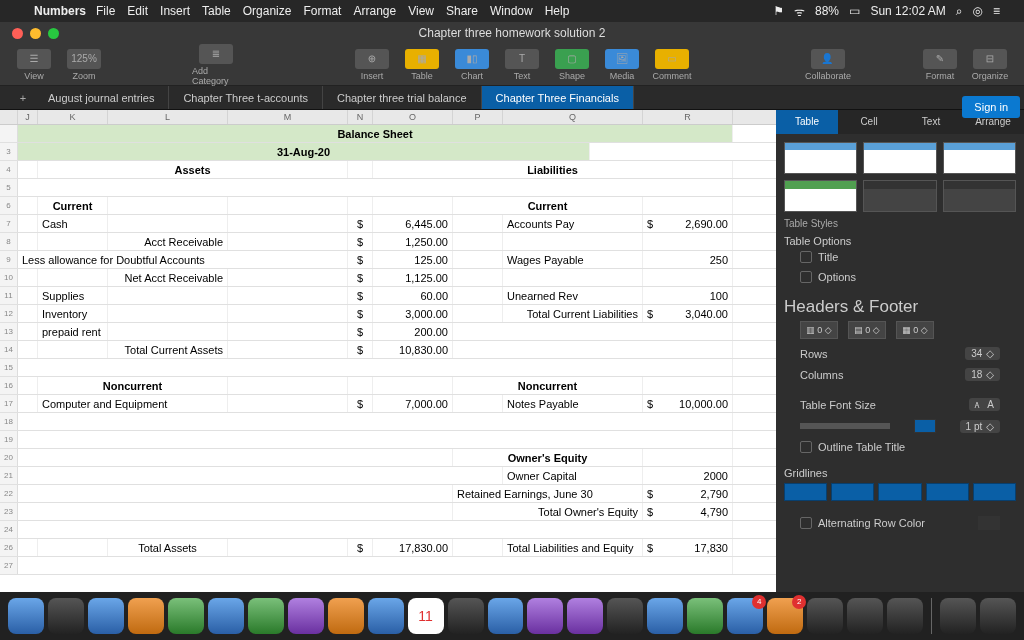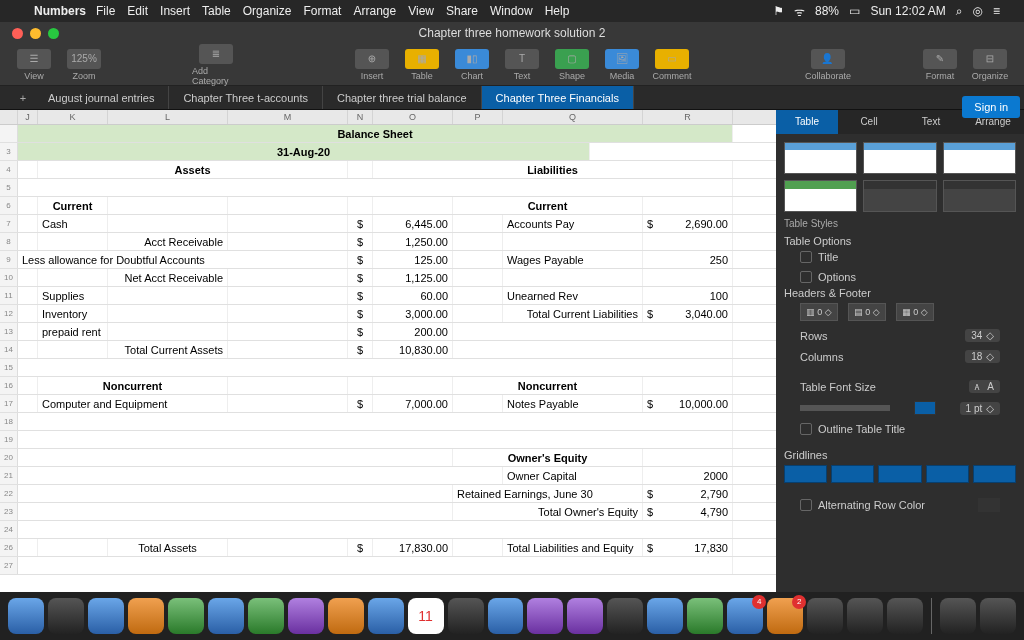--- a/index.html
+++ b/index.html
@@ -404,21 +404,21 @@
       <div class="sect-title">Table Styles</div>
       <div style="font-size:11px;margin-top:6px">Table Options</div>
       <div class="opt-row">
           <div class="chk"></div>
           <span>Title</span>
         </div>
       <div class="opt-row">
           <div class="chk"></div>
           <span>Options</span>
         </div>
-      <div style="font-size:11px;">Headers &amp; Footer</div>
+      <div style="font-size:17px;margin-top:10px">Headers &amp; Footer</div>
       <div class="opt-row">
         <div class="hf-box">▥ 0 ◇</div>
         <div class="hf-box">▤ 0 ◇</div>
         <div class="hf-box">▦ 0 ◇</div>
       </div>
       <div class="opt-row">
           <span>Rows</span>
           <div class="stepper"><span>34</span> ◇</div>
         </div>
       <div class="opt-row">

